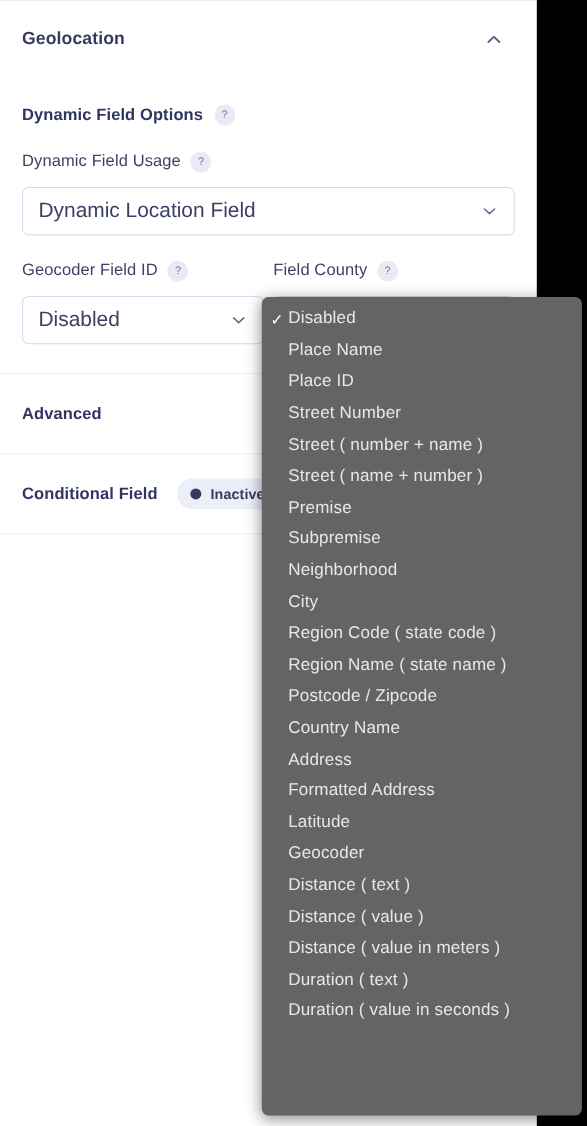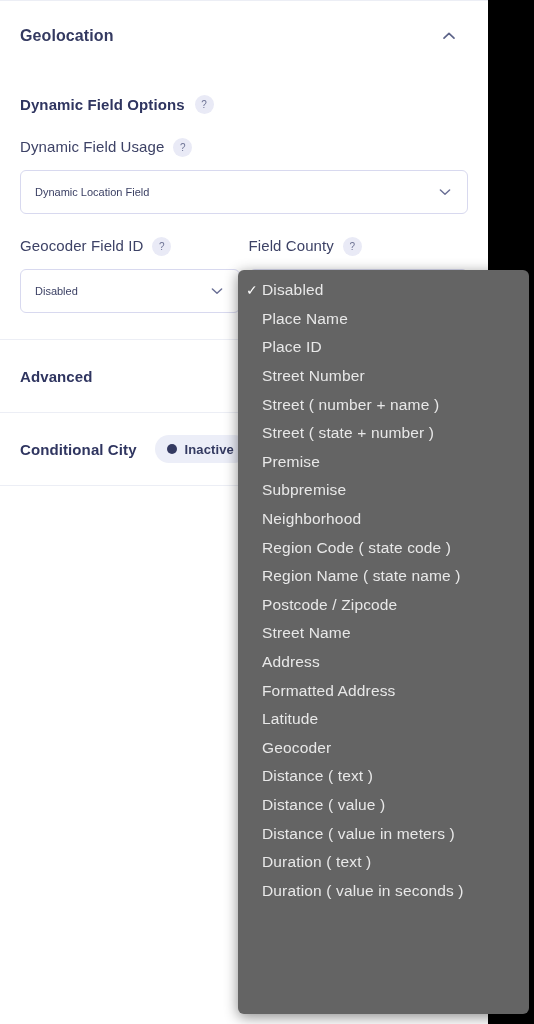--- a/index.html
+++ b/index.html
@@ -109,21 +109,21 @@
   .select-box {
     position: relative;
     height: 44px;
     border: 1px solid #d8d9ef;
     border-radius: 6px;
     background: #ffffff;
     display: flex;
     align-items: center;
     padding: 0 14px;
     box-sizing: border-box;
-    font-size: 11px;
+    font-size: 19px;
     color: #3a3f63;
   }
   .select-box .sel-chevron {
     position: absolute;
     right: 14px;
     top: 50%;
     transform: translateY(-50%);
     width: 16px;
     height: 16px;
     display: flex;
@@ -285,21 +285,21 @@
 
     <div class="divider"></div>
 
     <div class="row-item bold">
       <span>Advanced</span>
     </div>
 
     <div class="divider"></div>
 
     <div class="row-item bold">
-      <span>Conditional City</span>
+      <span>Conditional Field</span>
       <span class="toggle-pill">
         <span class="toggle-dot"></span>
         <span class="toggle-text">Inactive</span>
       </span>
     </div>
 
     <div class="divider"></div>
 
   </div>
 
@@ -314,42 +314,45 @@
       <div class="dd-item">
         <span>Place ID</span>
       </div>
       <div class="dd-item">
         <span>Street Number</span>
       </div>
       <div class="dd-item">
         <span>Street ( number + name )</span>
       </div>
       <div class="dd-item">
-        <span>Street ( state + number )</span>
+        <span>Street ( name + number )</span>
       </div>
       <div class="dd-item">
         <span>Premise</span>
       </div>
       <div class="dd-item">
         <span>Subpremise</span>
       </div>
       <div class="dd-item">
         <span>Neighborhood</span>
       </div>
       <div class="dd-item">
+        <span>City</span>
+      </div>
+      <div class="dd-item">
         <span>Region Code ( state code )</span>
       </div>
       <div class="dd-item">
         <span>Region Name ( state name )</span>
       </div>
       <div class="dd-item">
         <span>Postcode / Zipcode</span>
       </div>
       <div class="dd-item">
-        <span>Street Name</span>
+        <span>Country Name</span>
       </div>
       <div class="dd-item">
         <span>Address</span>
       </div>
       <div class="dd-item">
         <span>Formatted Address</span>
       </div>
       <div class="dd-item">
         <span>Latitude</span>
       </div>

